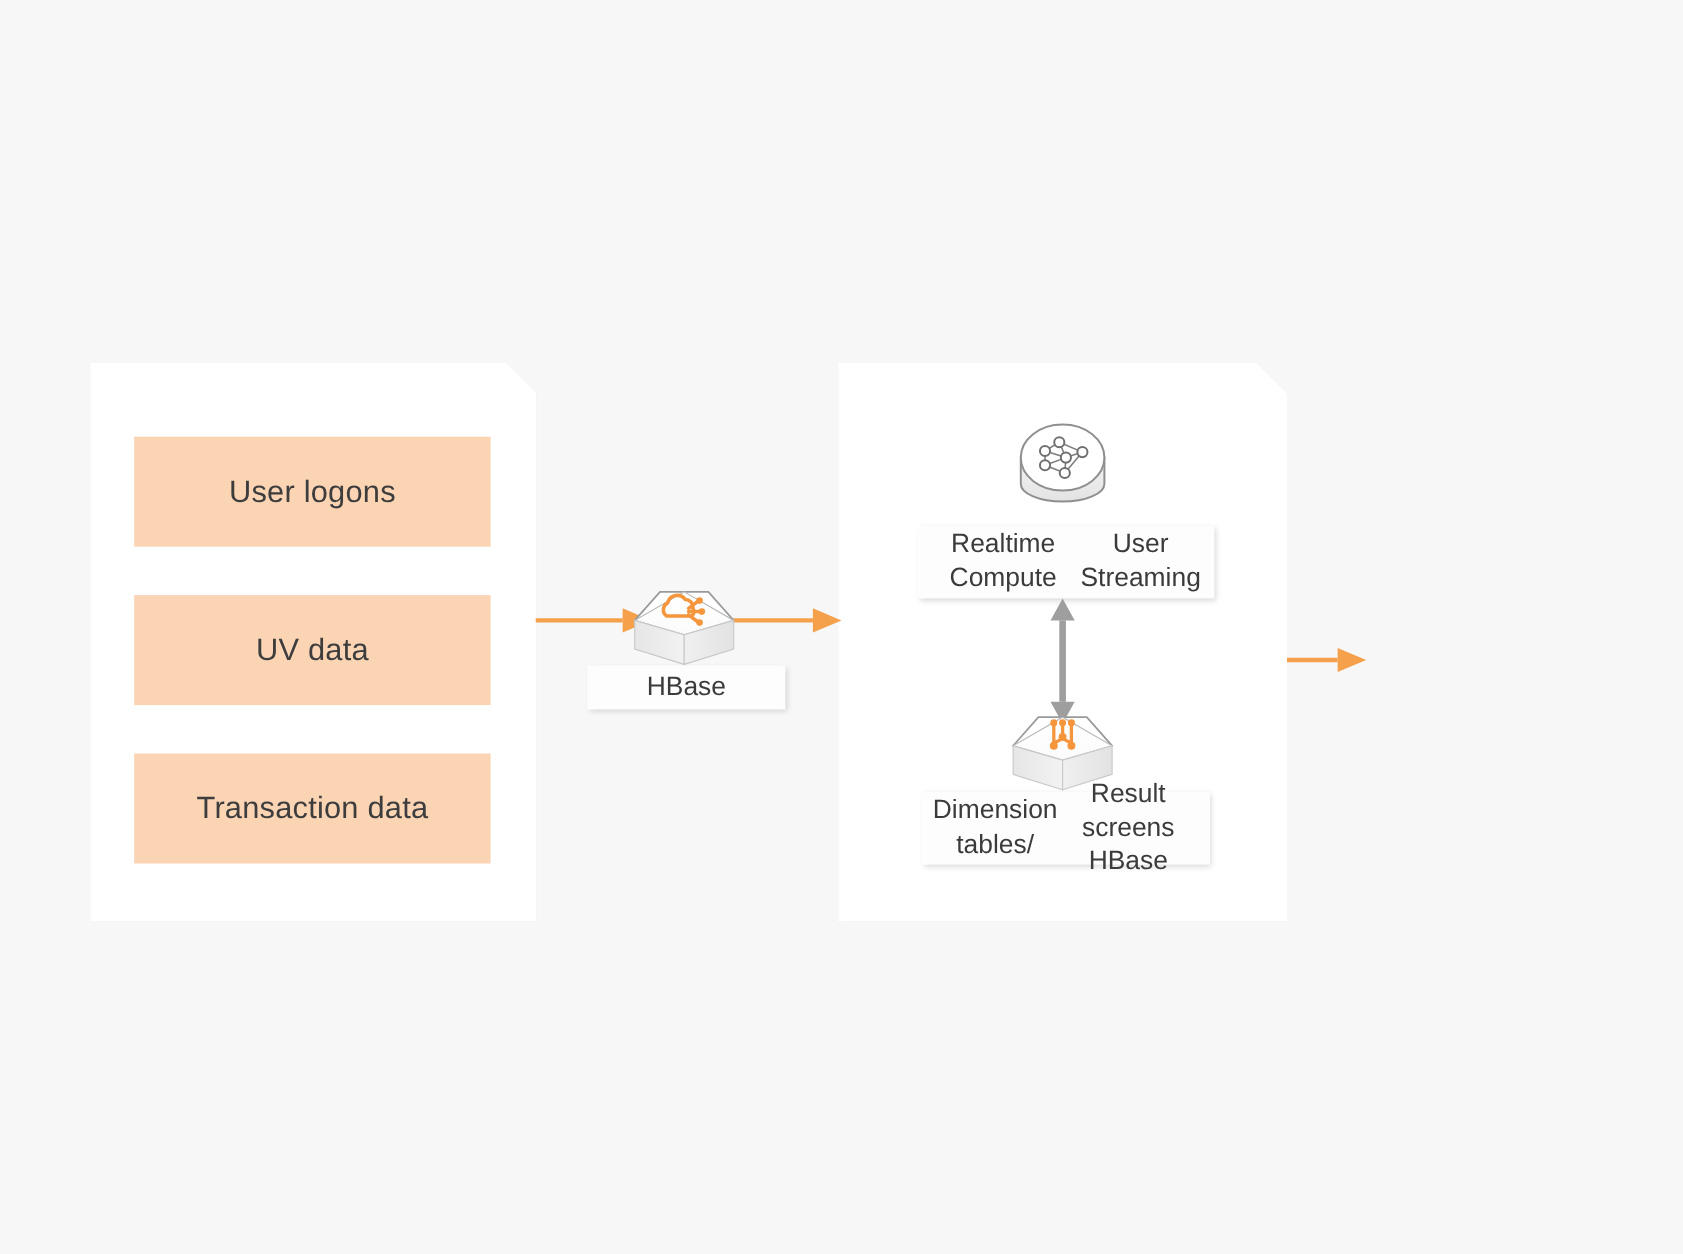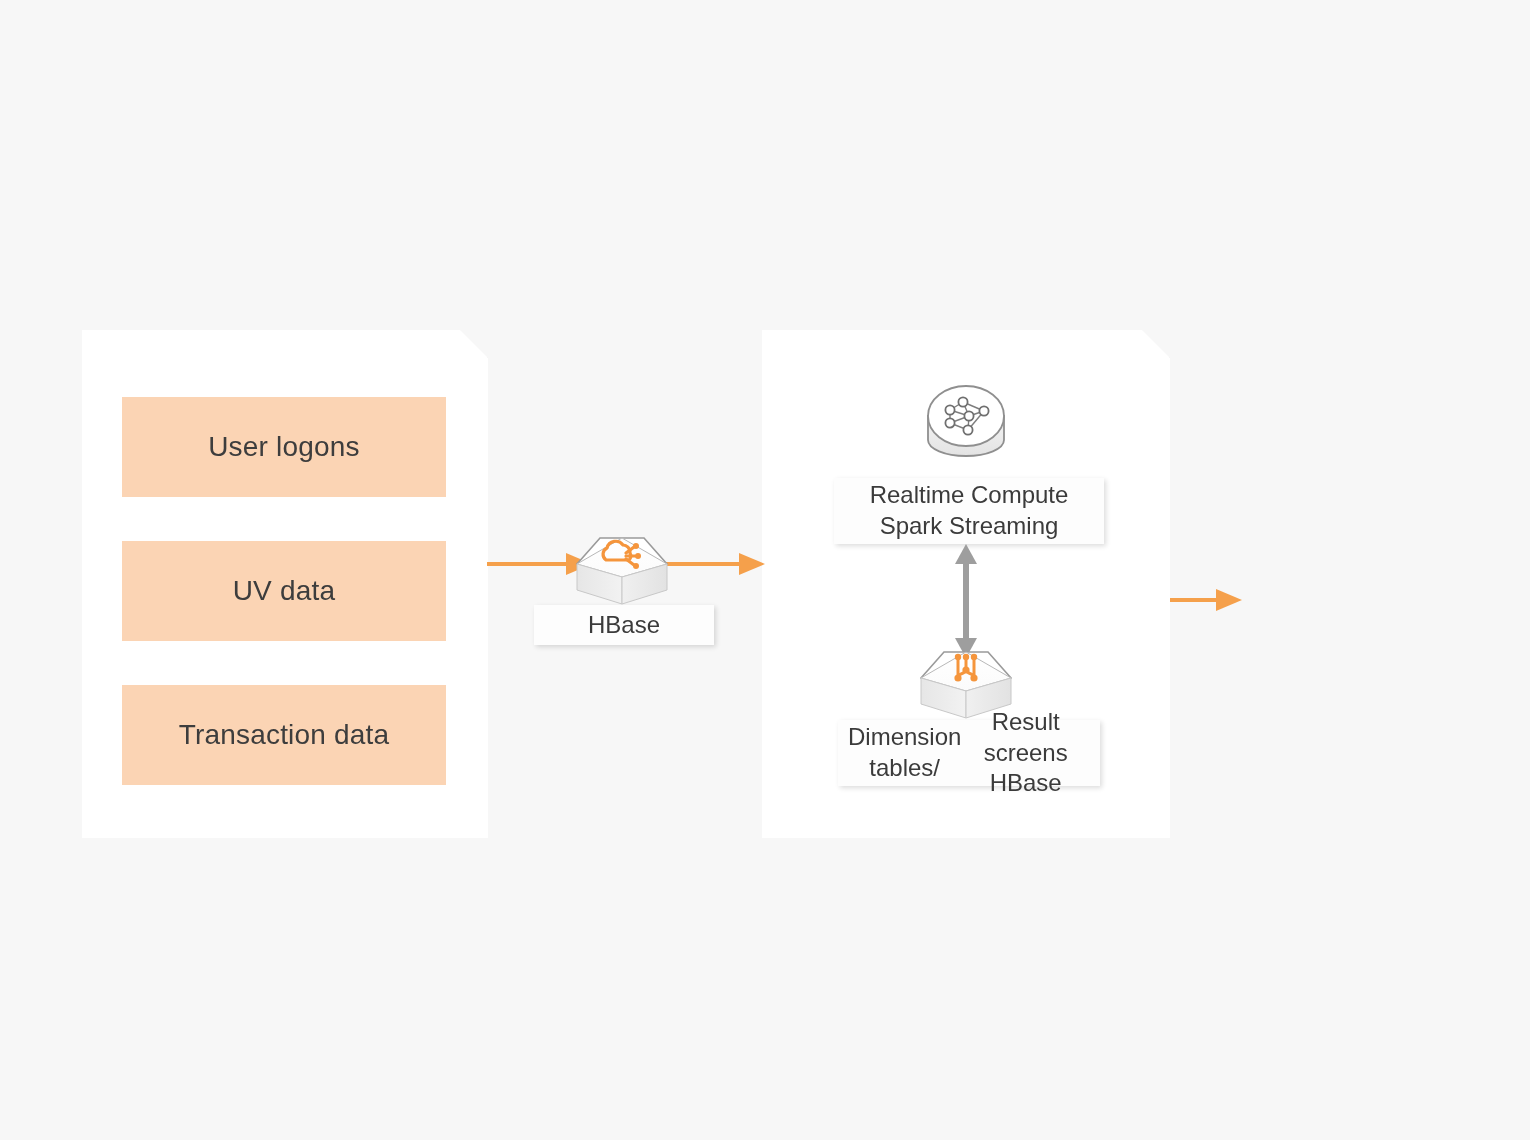--- a/index.html
+++ b/index.html
@@ -105,23 +105,23 @@
   <div class="data-block" style="left:122px; top:669px; width:324px; height:100px;">
     <span>Transaction data</span>
   </div>
 
   <div class="data-block" style="left:122px; top:525px; width:324px; height:100px;">
     <span>UV data</span>
   </div>
 
   <div class="panel" style="left:762px; top:314px; width:408px; height:508px;"></div>
 
-  <div class="label-plate" style="left:834px; top:462px; width:270px; height:66px; flex-direction:column;">
+  <div class="label-plate" style="left:834px; top:462px; width:270px; height:66px; flex-direction:row;">
     <span>Realtime Compute</span>
-    <span>Spark Streaming</span>
+    <span>User Streaming</span>
   </div>
 
   <div class="label-plate" style="left:838px; top:704px; width:262px; height:66px; ">
     <span>Dimension tables/</span>
     <span>Result screens HBase</span>
   </div>
 
   <div class="label-plate" style="left:534px; top:589px; width:180px; height:40px;">
     <span>HBase</span>
   </div>

